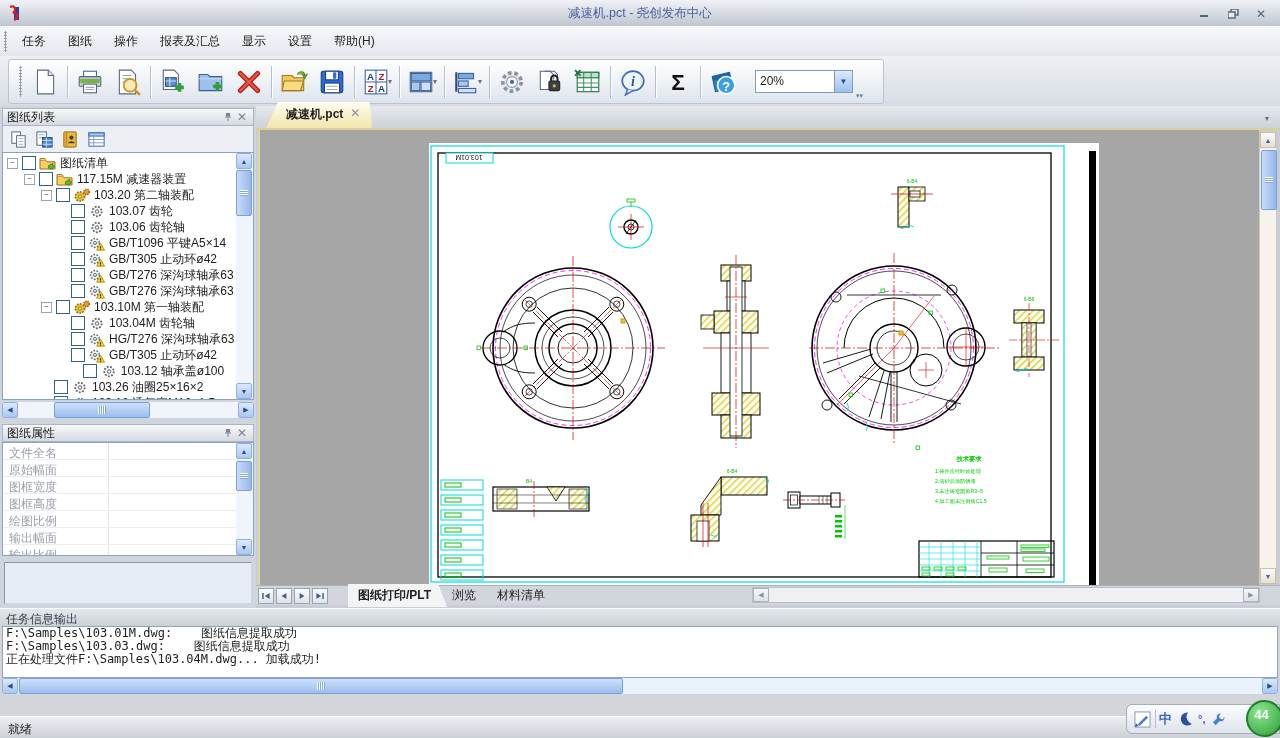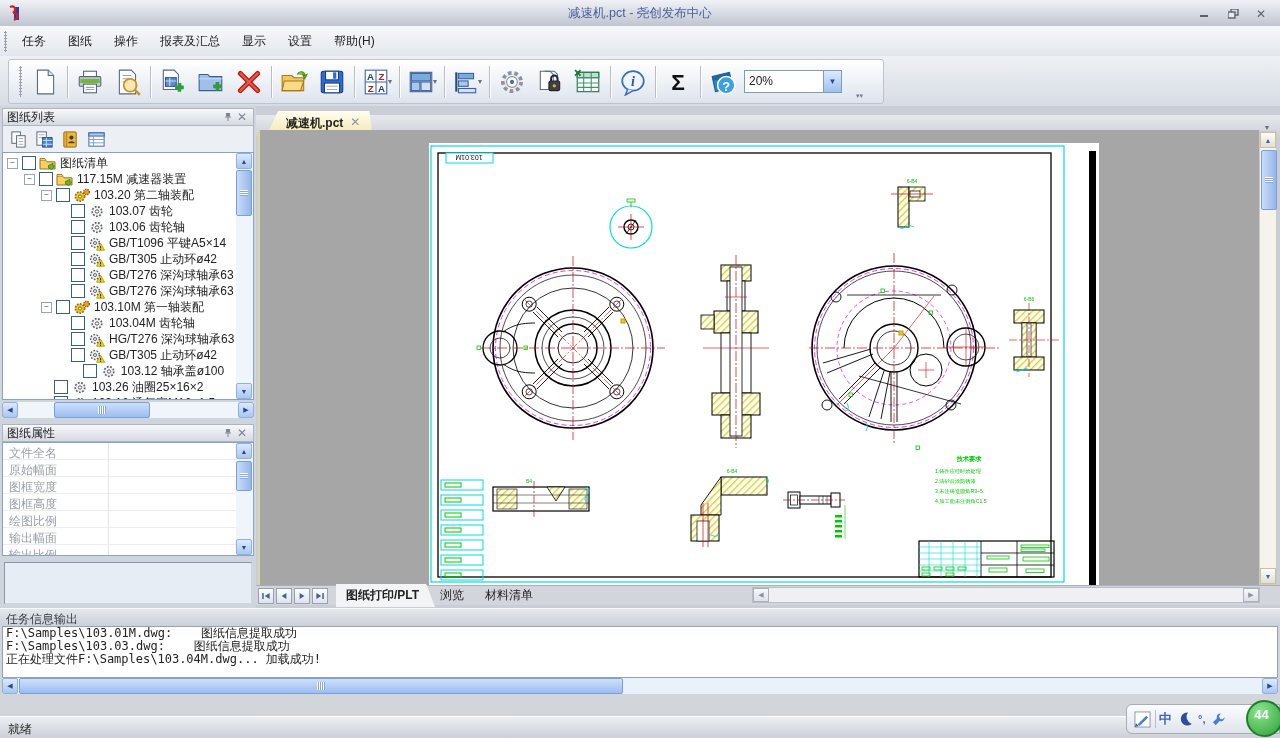--- a/index.html
+++ b/index.html
@@ -22,21 +22,21 @@
   .menu-item{padding:5px 11px;cursor:default}
   
   #toolbar{left:0;top:56px;width:1280px;height:50px;background:linear-gradient(#eef0f4,#d7dce4);
            border-bottom:1px solid #b2b8c4}
   #tb-band{left:8px;top:3px;width:862px;height:43px;background:linear-gradient(#ffffff,#dee4ed);
            border:1px solid #bcc3cf;border-radius:3px;display:flex;align-items:center;padding:0 6px}
   .tb-btn{width:38px;height:38px;display:flex;align-items:center;justify-content:center;border-radius:2px}
   .tb-btn svg{width:28px;height:28px}
   .tb-sep{width:1px;height:32px;background:#b8bec8;box-shadow:1px 0 0 #fff;margin:0 3px}
   .dd{font-size:8px;color:#6a7280;margin-left:-2px;align-self:center}
-  #zoom-combo{display:flex;margin-left:2px;width:96px;height:21px;background:#fff;border:1px solid #7f9db9}
+  #zoom-combo{display:flex;margin-left:13px;width:96px;height:21px;background:#fff;border:1px solid #7f9db9}
   #zoom-value{flex:1;padding:3px 4px;font-size:12px}
   #zoom-drop{width:17px;background:linear-gradient(#dceafc,#9cc0f0);border-left:1px solid #7f9db9;
              display:flex;align-items:center;justify-content:center;color:#2a4a8a;font-size:8px}
   #tb-ovf{left:856px;top:36px;font-size:7px;color:#78808e}
   
   #dock{left:0;top:106px;width:256px;height:502px;background:#cfd5dd;border-right:1px solid #a8aeb8}
   .panel-hdr{position:absolute;left:2px;width:252px;height:18px;background:linear-gradient(#f7f8fa,#d5dae2);
              border:1px solid #aeb4c0;display:flex;align-items:center;padding:0 4px;box-sizing:border-box}
   .panel-hdr .t{flex:1;font-size:12px}
   .hdrbtn{width:14px;height:13px;display:flex;align-items:center;justify-content:center;color:#7a8494}
@@ -73,21 +73,21 @@
          background:repeating-linear-gradient(90deg,#fff 0 1px,#86a8dc 1px 2px)}
   #props{left:2px;top:336px;width:252px;height:114px;background:#fff;border:1px solid #8aa3c0;
          box-sizing:border-box;overflow:hidden}
   .prow{height:16px;display:flex;border-bottom:1px solid #ededed}
   .plabel{width:106px;color:#9aa1ab;padding:2px 16px 0 6px;border-right:1px solid #e4e4e4;box-sizing:border-box}
   .pvalue{flex:1}
   #pbox{left:4px;top:456px;width:248px;height:42px;background:#e7edf5;border:1px solid #8a96a6;
         border-bottom-color:#cdd5e0;border-right-color:#cdd5e0;box-sizing:border-box}
   
   #docarea{left:256px;top:106px;width:1024px;height:502px;background:#c9ced6}
-  #tabstrip{left:0;top:9px;width:1024px;height:24px;background:linear-gradient(#e6e8ec,#ccd1d8);
+  #tabstrip{left:0;top:0;width:1024px;height:24px;background:linear-gradient(#e6e8ec,#ccd1d8);
             border-bottom:2px solid #d8cf9b;box-sizing:border-box}
   #doctab{position:absolute;left:10px;bottom:0;height:22px;background:linear-gradient(#fffdf0,#f2e5ac);
           clip-path:polygon(12px 0,calc(100% - 3px) 0,100% 100%,0 100%);
           padding:4px 12px 0 20px;font-weight:bold;display:flex;gap:7px}
   #doctab .x{color:#8a92a0;font-weight:normal}
   #tabdrop{position:absolute;right:6px;top:6px;width:14px;height:13px;font-size:7px;color:#6a7280;
            display:flex;align-items:center;justify-content:center}
   #canvas{position:absolute;left:2px;top:24px;width:1001px;height:455px;background:#a6a6a6;
           border-left:2px solid #ddd5a2;box-sizing:border-box;overflow:hidden}
   #paper{position:absolute;left:169px;top:13px;width:670px;height:442px;background:#fff}
@@ -927,21 +927,21 @@
               <path d="M2.6 2l4.8 3-4.8 3z" fill="#44618c"></path>
             </svg>
           </div>
           <div class="navbtn">
             <svg viewBox="0 0 10 10">
               <rect x="7.3" y="2" width="1.5" height="6" fill="#44618c"></rect>
               <path d="M1.4 2l4.8 3-4.8 3z" fill="#44618c"></path>
             </svg>
           </div>
         </div>
-      <div id="doc-bottom-tabs" style="display:flex;margin-left:8px">
+      <div id="doc-bottom-tabs" style="display:flex;margin-left:20px">
           <div class="btab active">图纸打印/PLT</div>
           <div class="btab">浏览</div>
           <div class="btab">材料清单</div>
         </div>
     </div>
     <div class="abs" id="dochsb">
       <div class="gbtn" style="left:0">◀</div>
       <div class="gbtn" style="right:0">▶</div>
     </div>
   </div>

